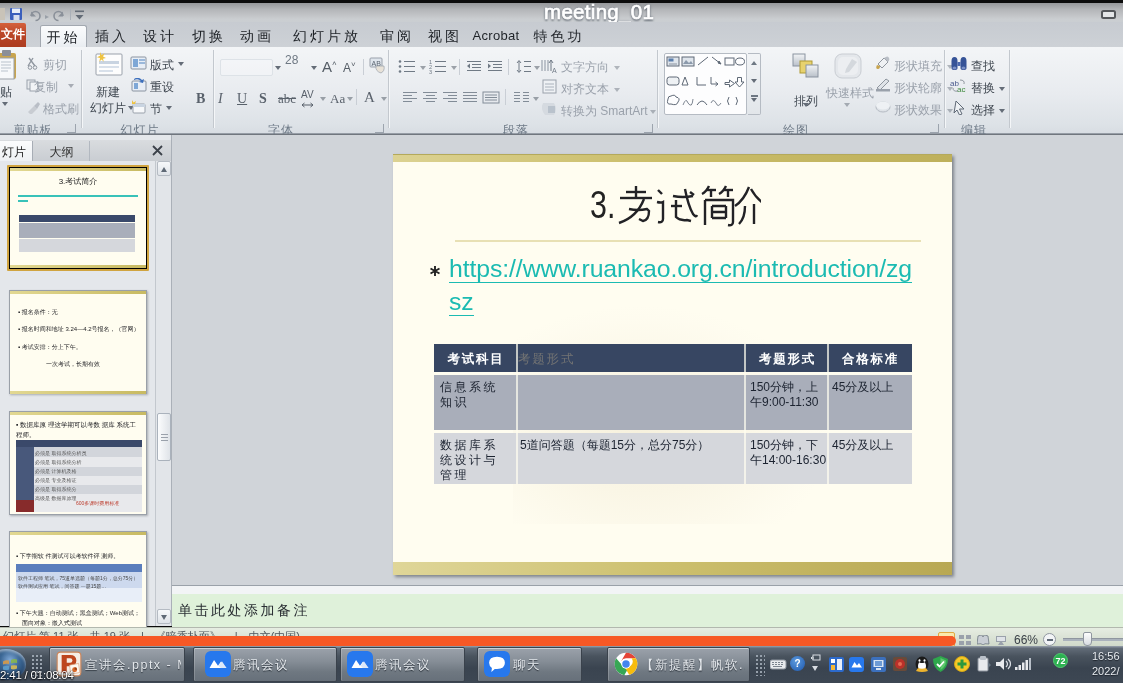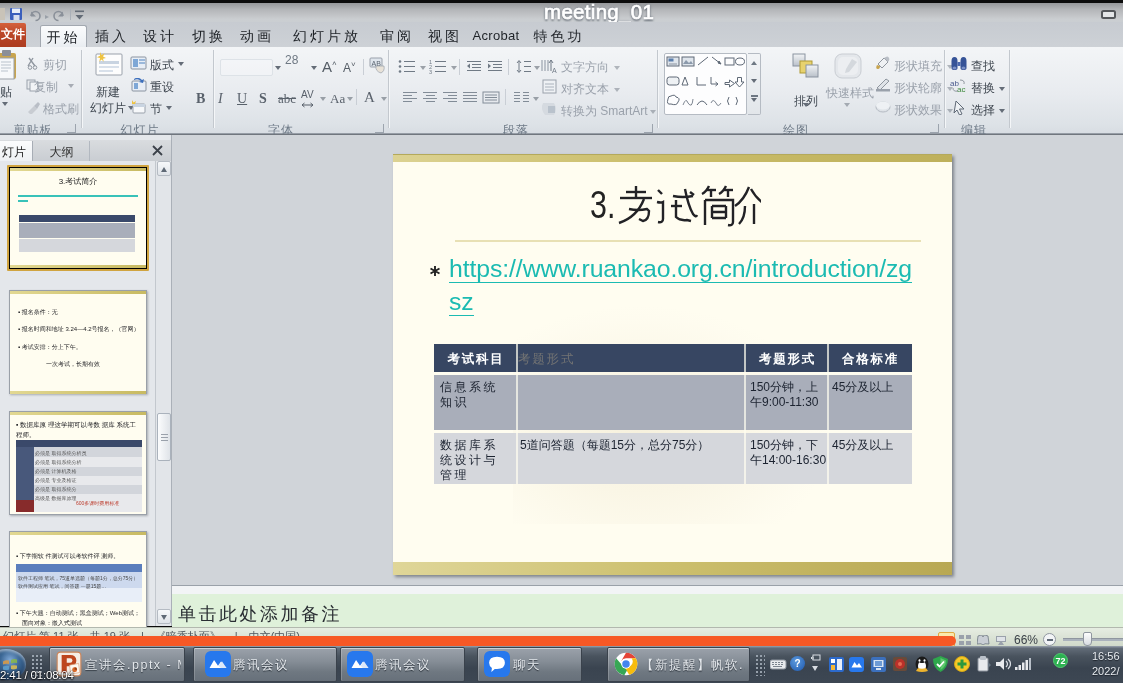--- a/index.html
+++ b/index.html
@@ -474,21 +474,21 @@
     <div class="abs cell" style="left:316px;top:36px;width:78px">150分钟，上<br>午9:00-11:30</div>
     <div class="abs cell" style="left:398px;top:36px;width:78px">45分及以上</div>
     <div class="abs cell" style="left:6px;top:94px;width:64px;letter-spacing:2.5px">数据库系统设计与管理</div>
     <div class="abs cell" style="left:86px;top:94px;width:220px">5道问答题（每题15分，总分75分）</div>
     <div class="abs cell" style="left:316px;top:94px;width:78px">150分钟，下<br>午14:00-16:30</div>
     <div class="abs cell" style="left:398px;top:94px;width:78px">45分及以上</div>
   </div>
 </div>
 <div class="abs" style="left:172px;top:586px;width:951px;height:8px;background:#f2f4f6"></div>
 <div class="abs" id="notes">
-  <div class="abs" style="left:6px;top:8px;font-size:18px;letter-spacing:2.5px;color:#2a2e33">单击此处添加备注</div>
+  <div class="abs" style="left:6px;top:8px;font-size:14px;letter-spacing:2.5px;color:#2a2e33">单击此处添加备注</div>
 </div>
 <div class="abs" id="status">
   <div class="abs" style="left:3px;top:1px;font-size:11px;color:#4c545c;white-space:nowrap">幻灯片 第 11 张，共 19 张　|　《暗香扑面》 　|　中文(中国)</div>
 
   <div class="abs" style="left:938px;top:4px;width:17px;height:15px;border:1.5px solid #e2a83c;background:#fce8a8;border-radius:2px"></div>
   <svg class="abs" style="left:941px;top:7px" width="12" height="10" viewBox="0 0 12 10">
         <rect x="0" y="1" width="5" height="8" fill="#8a93a0"></rect>
         <rect x="6" y="1" width="6" height="3.5" fill="#aab2bc"></rect>
         <rect x="6" y="5.5" width="6" height="3.5" fill="#aab2bc"></rect>
       </svg>

